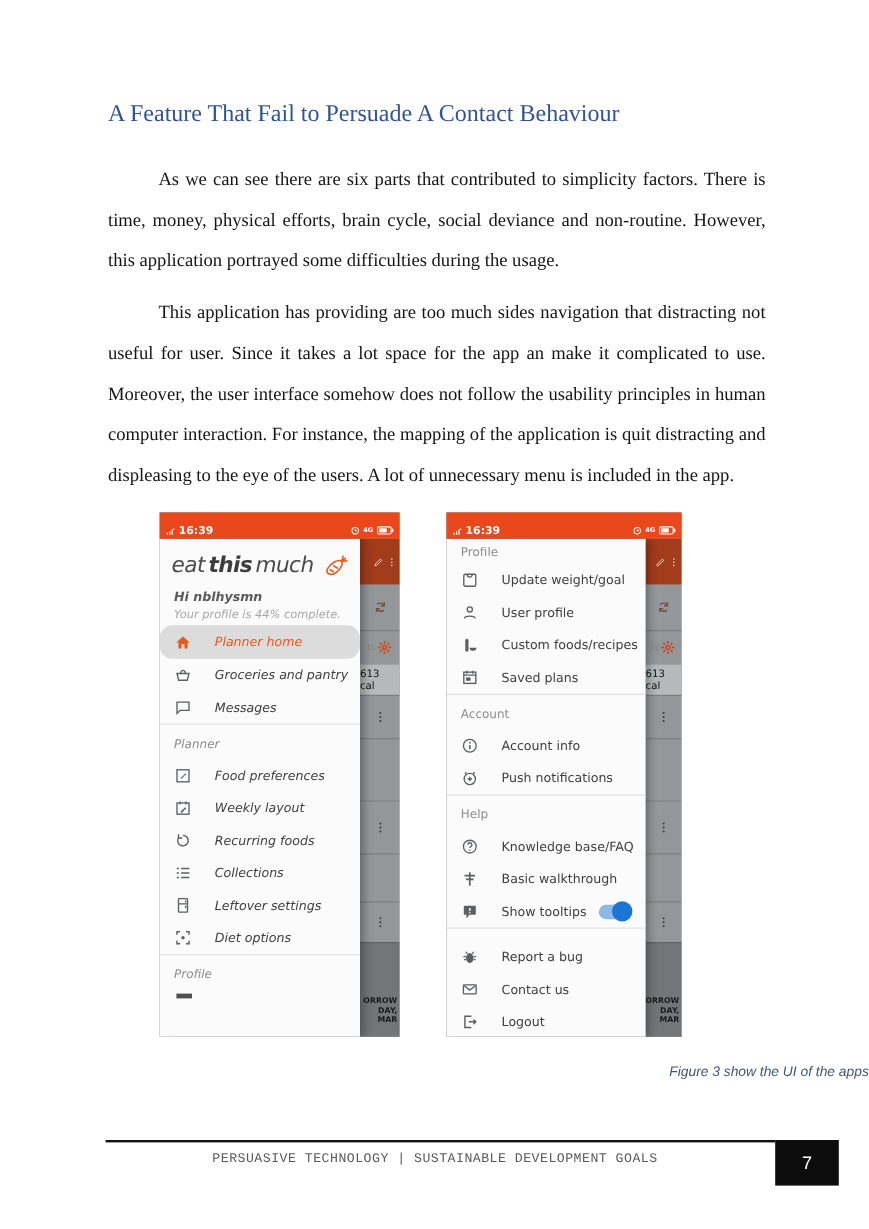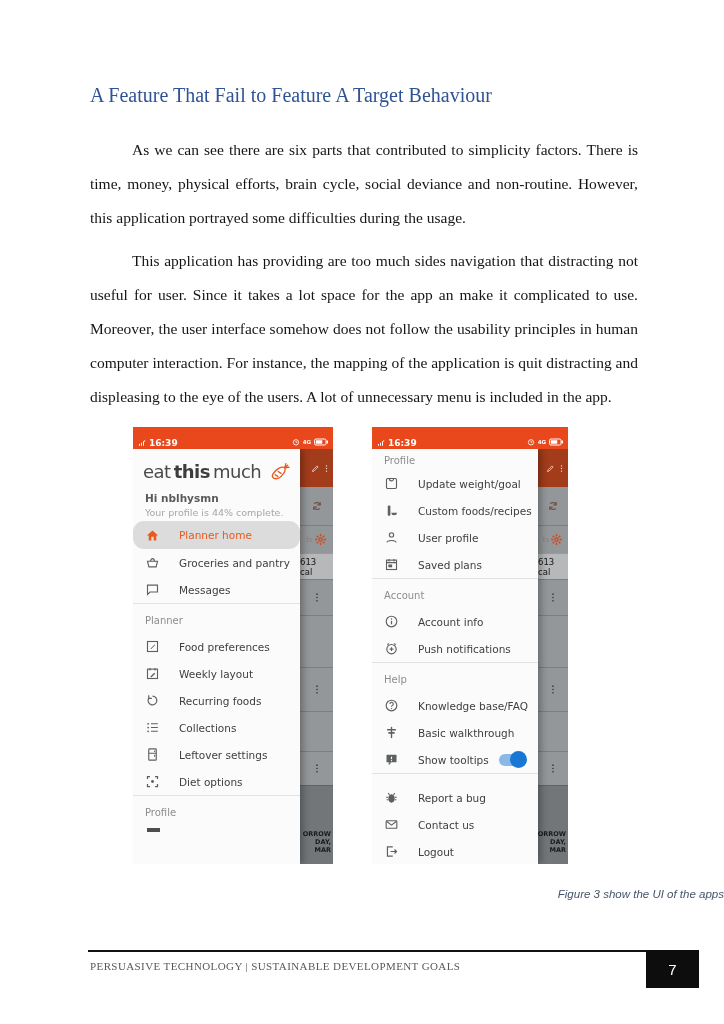--- a/index.html
+++ b/index.html
@@ -9,21 +9,21 @@
   
   .heading{position:absolute;left:90px;top:84px;width:560px;font-size:20px;font-weight:400;color:#2F5496;font-family:"Liberation Serif",serif;}
   .para{position:absolute;left:90px;width:548px;font-size:15.5px;line-height:34px;text-align:justify;color:#151515;}
   .para .ind{display:inline-block;width:42px;}
   .p1{top:133px;}
   .p2{top:244px;}
   .caption{position:absolute;top:888px;left:0;width:724px;text-align:right;font-family:"Liberation Sans",sans-serif;font-style:italic;font-size:11.5px;color:#44546A;}
 
   
   .foot-line{position:absolute;left:88px;top:950px;width:558px;border-top:2.5px solid #111;}
-  .foot-text{position:absolute;left:90px;top:960px;width:545px;text-align:left;font-family:Liberation Serif, serif;font-size:11px;letter-spacing:.4px;color:#595959;}
+  .foot-text{position:absolute;left:90px;top:960px;width:545px;text-align:center;font-family:Liberation Mono, monospace;font-size:11px;letter-spacing:.4px;color:#595959;}
   .foot-box{position:absolute;left:646px;top:950px;width:53px;height:38px;background:#0d0d0d;color:#fff;display:flex;align-items:center;justify-content:center;font-family:"Liberation Sans",sans-serif;font-size:15px;}
 
   
   .phone{position:absolute;top:427px;height:437px;background:#939698;font-family:"DejaVu Sans",sans-serif;}
   .phone.left{left:133px;width:200px;}
   .phone.right{left:372px;width:196px;}
   .sbar{height:22px;background:#e8481c;display:flex;align-items:flex-start;justify-content:space-between;padding:11px 5px;color:#fff;box-sizing:border-box;}
   .sbar .lft{display:flex;align-items:center;gap:3px;font-size:9px;font-weight:bold;}
   .sbar .rgt{display:flex;align-items:center;gap:3px;font-size:5.5px;font-weight:bold;}
   .app{position:relative;height:415px;overflow:hidden;}
@@ -41,21 +41,21 @@
   .strip .r-dots{height:36px;color:#3a3a3a;}
   .strip .r-sp1{height:52px;}
   .strip .r-dots2{height:44px;color:#3a3a3a;}
   .strip .r-sp2{height:40px;}
   .strip .r-dots3{height:34px;color:#3a3a3a;}
   .strip .r-dark{height:79px;background:#737679;align-items:flex-end;justify-content:flex-end;padding:0 2px 10px 0;}
   .strip .frag{font-size:6.5px;font-weight:bold;color:#1a1a1e;text-align:right;line-height:8px;}
 
   
   .drawer{position:absolute;top:0;left:0;bottom:0;background:#fbfbfb;box-shadow:3px 0 7px rgba(0,0,0,.30);overflow:hidden;}
-  .phone.left .drawer{right:33px;}
+  .phone.left .drawer{right:33px;font-style:italic;}
   .phone.right .drawer{right:30px;}
   .dhead{height:72px;box-sizing:border-box;padding:6px 10px 0;}
   .logo{display:flex;align-items:center;justify-content:center;gap:3px;margin:3px 0 8px;font-size:18px;color:#4a4a4a;letter-spacing:-.5px;}
   .logo .b{font-weight:bold;color:#3d3d3d;text-align:center;}
   .hi{font-size:10.5px;font-weight:bold;color:#5a5a5a;margin:0 0 3px 2px;}
   .prog{font-size:9.5px;color:#a6a6a6;margin-left:2px;}
   .mi{height:27px;display:flex;align-items:center;padding:0 12px;box-sizing:border-box;}
   .mi.sel{height:28px;background:#dcdcdc;border-radius:11px;}
   .mi.sel .mic,.mi.sel .mil{color:#e8591f;}
   .mic{width:34px;color:#5d5f61;display:flex;align-items:center;flex:0 0 34px;}
@@ -66,21 +66,21 @@
   .mdiv{border-top:1px solid #e2e2e2;height:10px;}
   .partial{margin:3px 0 0 14px;width:13px;height:4px;background:#4e4e4e;}
   .tgl{margin-left:auto;width:27px;height:12px;border-radius:7px;background:#8ab8e8;position:relative;flex:0 0 27px;}
   .tgl .knob{position:absolute;right:-1px;top:-2.5px;width:17px;height:17px;border-radius:50%;background:#1976d2;}
 </style>
 </head>
 <body>
 
 <div class="page">
 
-  <div class="heading">A Feature That Fail to Feature A Target Behaviour</div>
+  <div class="heading">A Feature That Fail to Persuade A Contact Behaviour</div>
 
   <div class="para p1"><span class="ind"></span><span>As we can see there are six parts that contributed to simplicity factors. There is time, money, physical efforts, brain cycle, social deviance and non-routine. However, this application portrayed some difficulties during the usage.</span></div>
   <div class="para p2"><span class="ind"></span><span>This application has providing are too much sides navigation that distracting not useful for user. Since it takes a lot space for the app an make it complicated to use. Moreover, the user interface somehow does not follow the usability principles in human computer interaction. For instance, the mapping of the application is quit distracting and displeasing to the eye of the users. A lot of unnecessary menu is included in the app.</span></div>
 
   <div class="phone left">
     <div class="sbar">
       <span class="lft">
         <svg width="8" height="8" viewBox="0 0 24 24">
             <path d="M3 20 h3 v-5 h-3 Z M9 20 h3 v-9 h-3 Z M15 20 h3 v-13 h-3 Z" fill="#fff"></path>
             <circle cx="20" cy="6" r="2" fill="#fff"></circle>
@@ -354,34 +354,34 @@
                 <svg viewBox="0 0 24 24">
                   <rect x="4" y="4" width="16" height="16" rx="2" fill="none" stroke="currentColor" stroke-width="1.8"></rect>
                   <path d="M8.5 4 a3.5 3.8 0 0 0 7 0" fill="none" stroke="currentColor" stroke-width="1.8"></path>
                 </svg>
               </span>
               <span class="mil">Update weight/goal</span>
             </div>
             <div class="mi">
               <span class="mic">
                 <svg viewBox="0 0 24 24">
+                  <circle cx="12" cy="7.8" r="3.4" fill="none" stroke="currentColor" stroke-width="1.8"></circle>
+                  <path d="M4.8 20 c0-4.4 14.4-4.4 14.4 0" fill="none" stroke="currentColor" stroke-width="1.8"></path>
+                </svg>
+              </span>
+              <span class="mil">User profile</span>
+            </div>
+            <div class="mi">
+              <span class="mic">
+                <svg viewBox="0 0 24 24">
                   <rect x="6" y="4" width="4.2" height="16.5" rx="1.6" fill="currentColor"></rect>
                   <path d="M11.5 15.5 h9.5 a4.8 4.8 0 0 1 -9.5 0 Z" fill="currentColor"></path>
                 </svg>
               </span>
               <span class="mil">Custom foods/recipes</span>
-            </div>
-            <div class="mi">
-              <span class="mic">
-                <svg viewBox="0 0 24 24">
-                  <circle cx="12" cy="7.8" r="3.4" fill="none" stroke="currentColor" stroke-width="1.8"></circle>
-                  <path d="M4.8 20 c0-4.4 14.4-4.4 14.4 0" fill="none" stroke="currentColor" stroke-width="1.8"></path>
-                </svg>
-              </span>
-              <span class="mil">User profile</span>
             </div>
             <div class="mi">
               <span class="mic">
                 <svg viewBox="0 0 24 24">
                   <rect x="4" y="5" width="16" height="15" fill="none" stroke="currentColor" stroke-width="1.8"></rect>
                   <path d="M4 9 h16 M8 3 v4 M16 3 v4" stroke="currentColor" stroke-width="1.8"></path>
                   <rect x="7" y="12" width="6" height="4.5" fill="currentColor"></rect>
                 </svg>
               </span>
               <span class="mil">Saved plans</span>

